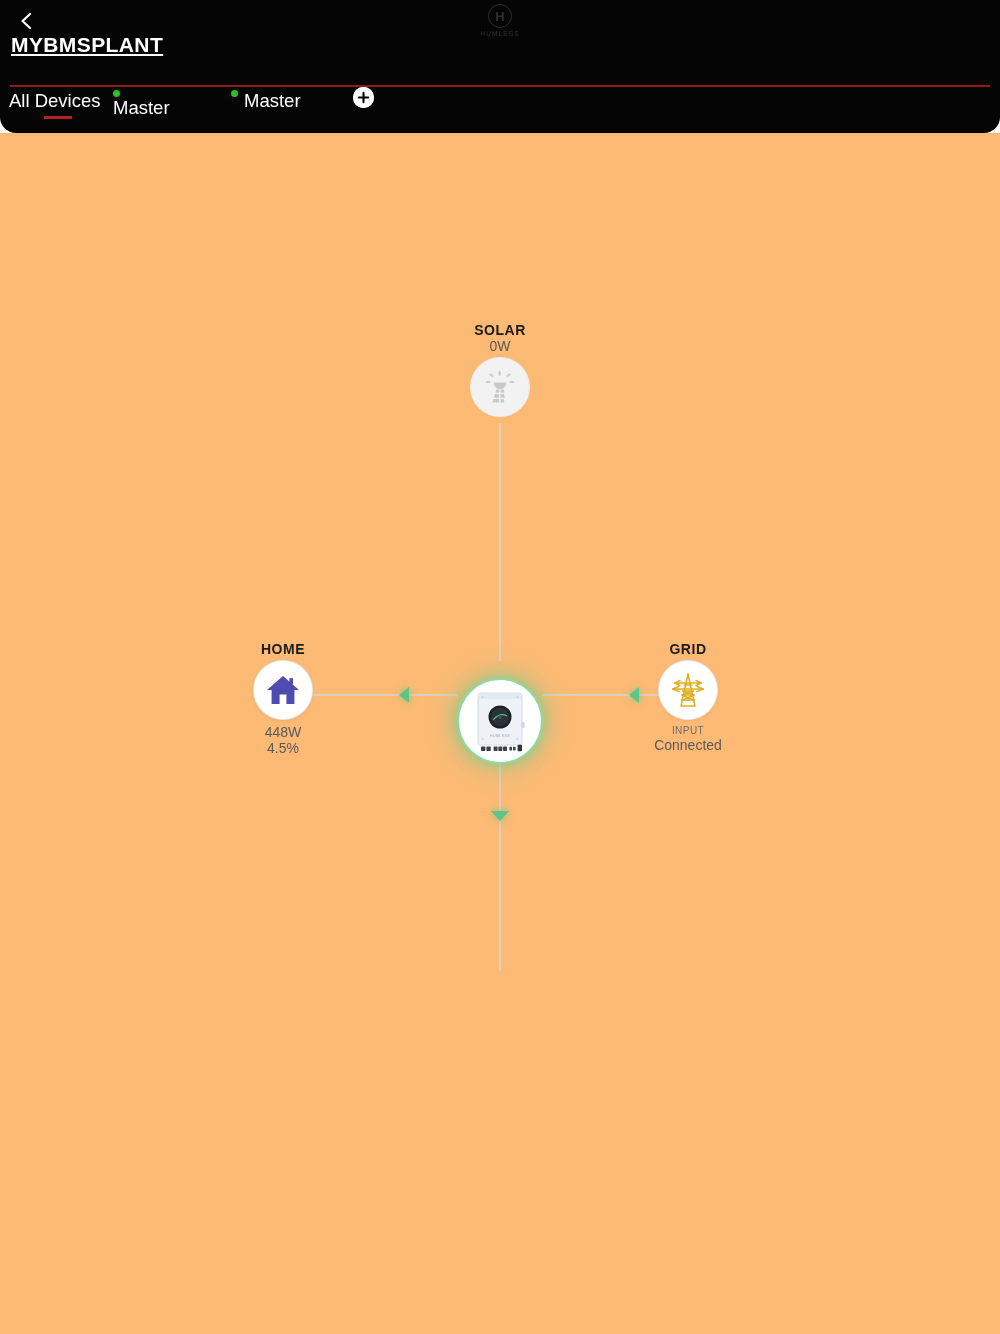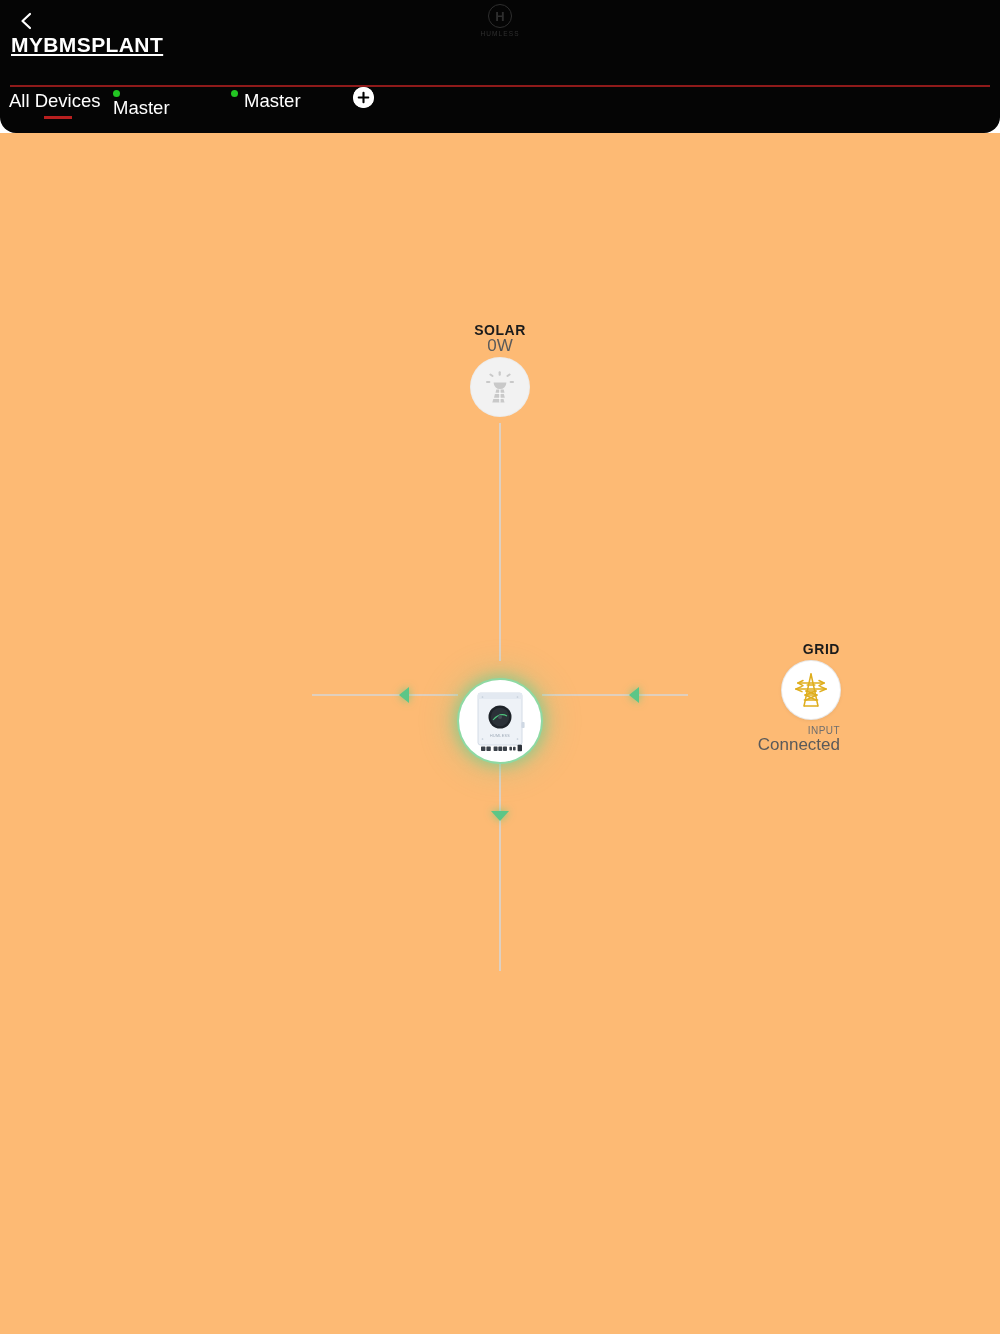--- a/index.html
+++ b/index.html
@@ -199,37 +199,37 @@
   }
 
   .node-title {
     font-size: 14px;
     font-weight: bold;
     color: #1b1b1b;
     letter-spacing: 0.55px;
     white-space: nowrap;
   }
   .node-value {
-    font-size: 17px;
+    font-size: 14px;
     color: #5a5a5a;
     white-space: nowrap;
     line-height: 16px;
   }
   .node-sub {
     font-size: 10px;
     color: #6e6e6e;
     letter-spacing: 0.45px;
     white-space: nowrap;
     line-height: 13px;
   }
 
   
   #node-solar   { left: 400px; top: 189px; width: 200px; }
   #node-home    { left: 183px; top: 508px; width: 200px; }
-  #node-grid    { left: 640px; top: 508px; width: 200px; align-items: flex-end; }
+  #node-grid    { left: 588px; top: 508px; width: 200px; }
   #node-battery { left: 400px; top: 832px; width: 200px; }
 
   #node-inverter {
     left: 440px;
     top: 528px;
     width: 120px;
     height: 120px;
     align-items: center;
     justify-content: center;
   }
@@ -357,20 +357,31 @@
             <path d="M8.6 28.8 h16.8 l0 3.3 h-16.8 z" opacity="0"></path>
             <path d="M10.3 28.9 h10.2 l1.0 3.6 h-12.2 z"></path>
 
             <rect x="16.3" y="19.2" width="1.2" height="13.4" fill="#ffffff" opacity="0.95"></rect>
             <rect x="10.4" y="23.2" width="13.3" height="1.1" fill="#ffffff" opacity="0.0"></rect>
           </g>
         </svg>
       </div>
     </div>
 
+    <div class="node" id="node-home">
+      <div class="node-title">HOME</div>
+      <div class="node-circle plain gap-solar">
+        <svg width="34" height="32" viewBox="0 0 34 32" class="ico">
+          <path d="M17 2 L33 16 h-4.6 v14 h-8.0 v-9.4 h-6.8 v9.4 h-8.0 v-14 H1 z" fill="#4f4bb0"></path>
+          <rect x="23.4" y="4.2" width="3.6" height="6.0" fill="#4f4bb0"></rect>
+        </svg>
+      </div>
+      <div class="node-value gap-below">448W</div>
+      <div class="node-value">4.5%</div>
+    </div>
 
     <div class="node" id="node-grid">
       <div class="node-title">GRID</div>
       <div class="node-circle plain gap-solar">
         <svg width="34" height="36" viewBox="0 0 34 36" class="ico">
           <g stroke="#dfae1e" stroke-width="1.5" fill="none" stroke-linecap="round">
 
             <path d="M17 2 L10 34"></path>
             <path d="M17 2 L24 34"></path>
 

